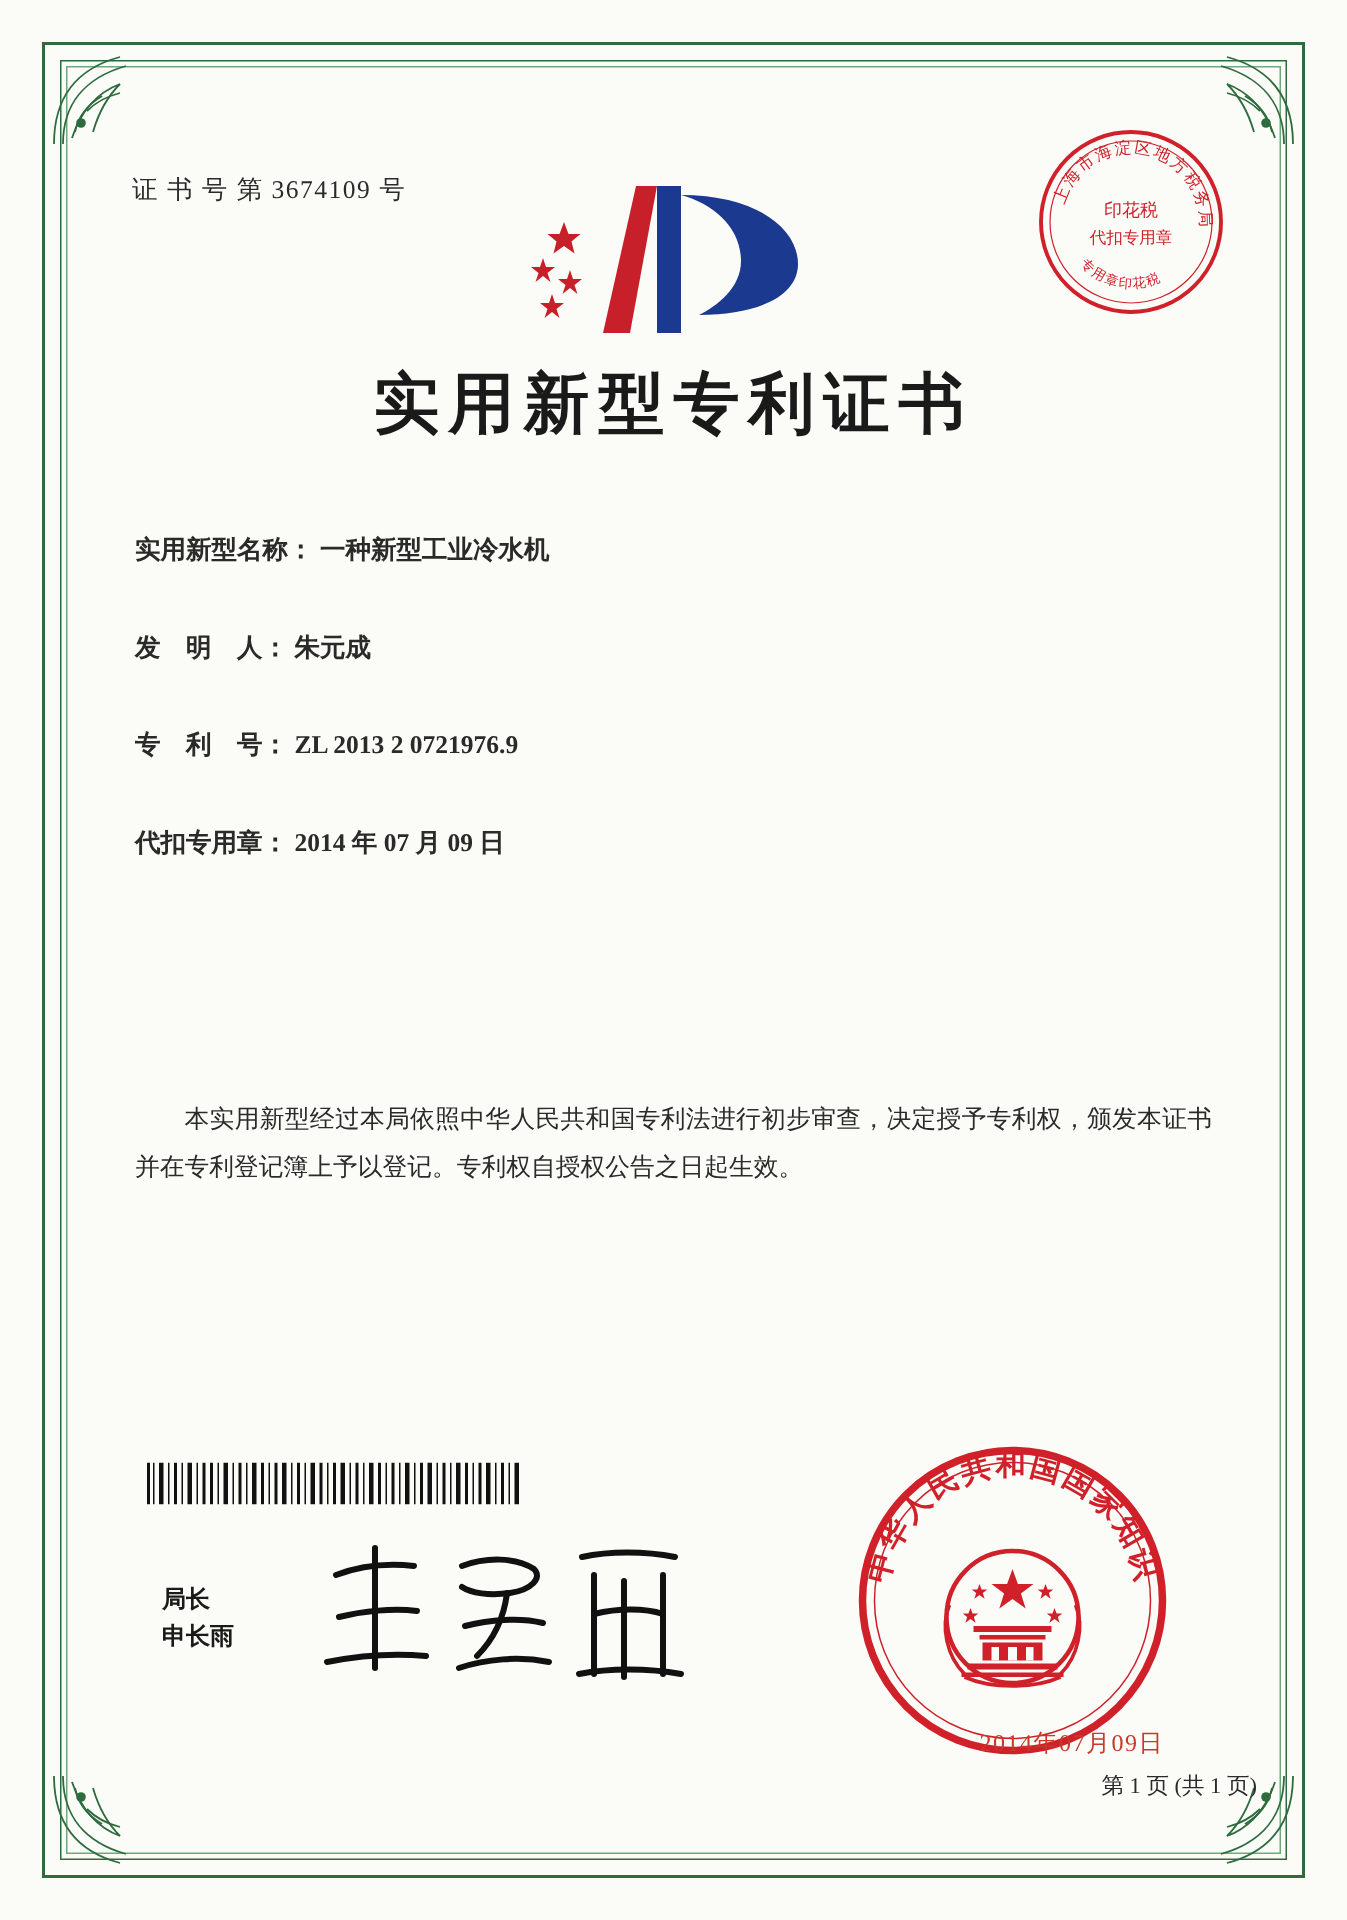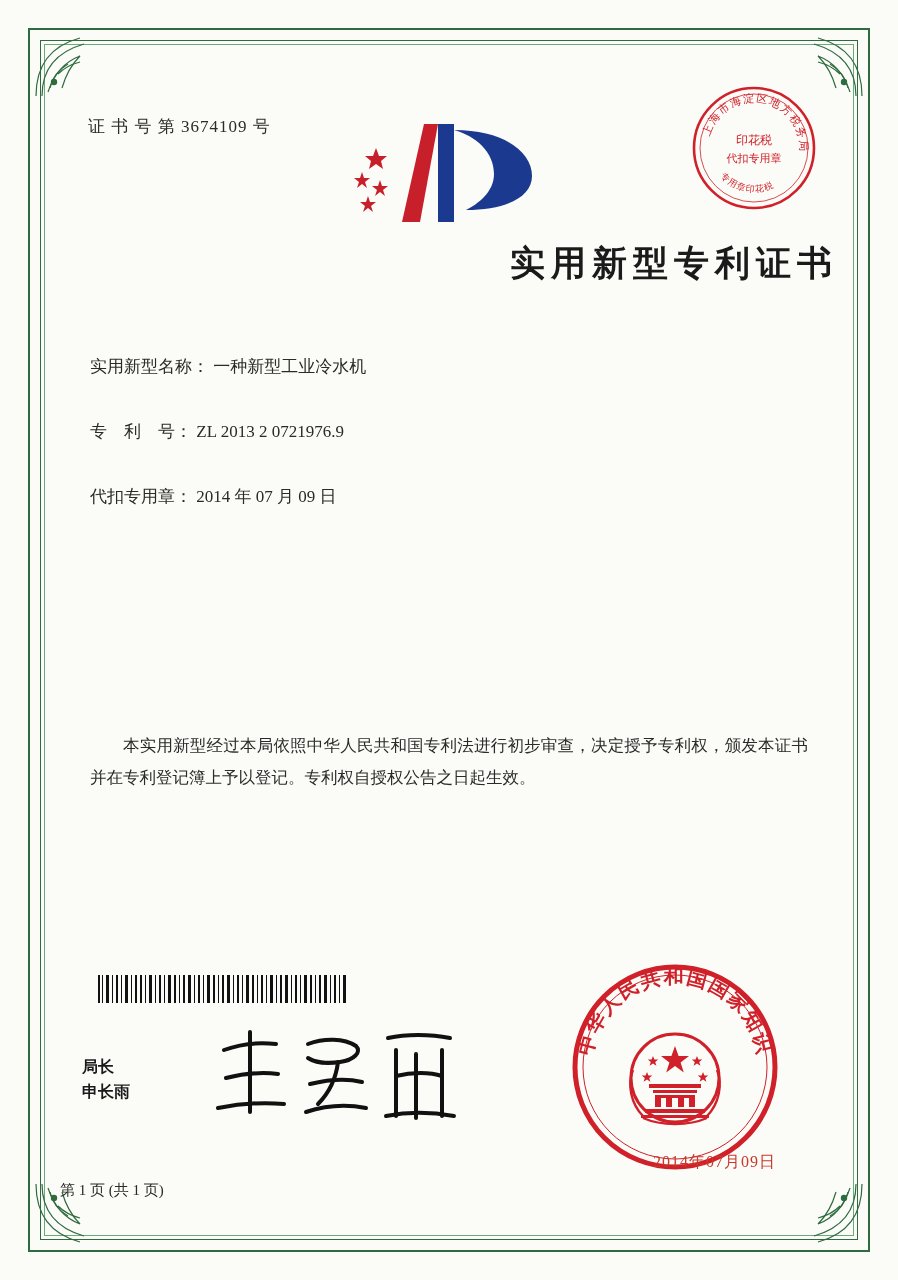--- a/index.html
+++ b/index.html
@@ -93,33 +93,34 @@
     top: 22px;
     width: 132px;
     height: 132px;
   }
 
   .title {
     position: absolute;
     left: 0;
     right: 0;
     top: 180px;
-    text-align: right;
-    font-size: 35px;
+    text-align: center;
+    font-size: 44px;
     font-weight: bold;
     letter-spacing: 6px;
     color: #1a1a1a;
     font-family: Liberation Sans, sans-serif;
   }
 
   .fields {
     position: absolute;
     left: 30px;
     right: 30px;
     top: 295px;
+    font-weight: bold;
   }
   .field {
     font-size: 17px;
     color: #2a2a2a;
     margin-bottom: 42px;
     white-space: nowrap;
   }
   .field .lbl {
     display: inline-block;
   }
@@ -145,21 +146,21 @@
   .barcode {
     position: absolute;
     left: 38px;
     top: 915px;
     width: 250px;
     height: 28px;
   }
 
   .director {
     position: absolute;
-    left: 22px;
+    left: 48px;
     top: 995px;
     font-size: 16px;
     line-height: 1.55;
     color: #1a1a1a;
     font-weight: bold;
   }
 
   .signature {
     position: absolute;
     left: 150px;
@@ -183,21 +184,21 @@
     color: #c8392b;
     letter-spacing: 1px;
     margin-top: 32px;
   }
 
   .footer {
     position: absolute;
     left: 0;
     right: 0;
     bottom: 20px;
-    text-align: left;
+    text-align: right;
     font-size: 15px;
     color: #2a2a2a;
   }
 </style>
 </head>
 <body>
 
 <div class="page">
 
   <div class="frame-outer"></div>
@@ -289,20 +290,24 @@
         <text x="66" y="80" text-anchor="middle" font-size="11" fill="#d0202a" font-family="'DejaVu Serif',serif">代扣专用章</text>
       </svg>
     </div>
 
     <div class="title">实用新型专利证书</div>
 
     <div class="fields">
       <div class="field">
         <span class="lbl">实用新型名称：</span>
         <span class="val">一种新型工业冷水机</span>
+      </div>
+      <div class="field">
+        <span class="lbl">发　明　人：</span>
+        <span class="val">朱元成</span>
       </div>
       <div class="field">
         <span class="lbl">专　利　号：</span>
         <span class="val">ZL 2013 2 0721976.9</span>
       </div>
       <div class="field">
         <span class="lbl">代扣专用章：</span>
         <span class="val">2014 年 07 月 09 日</span>
       </div>
     </div>

